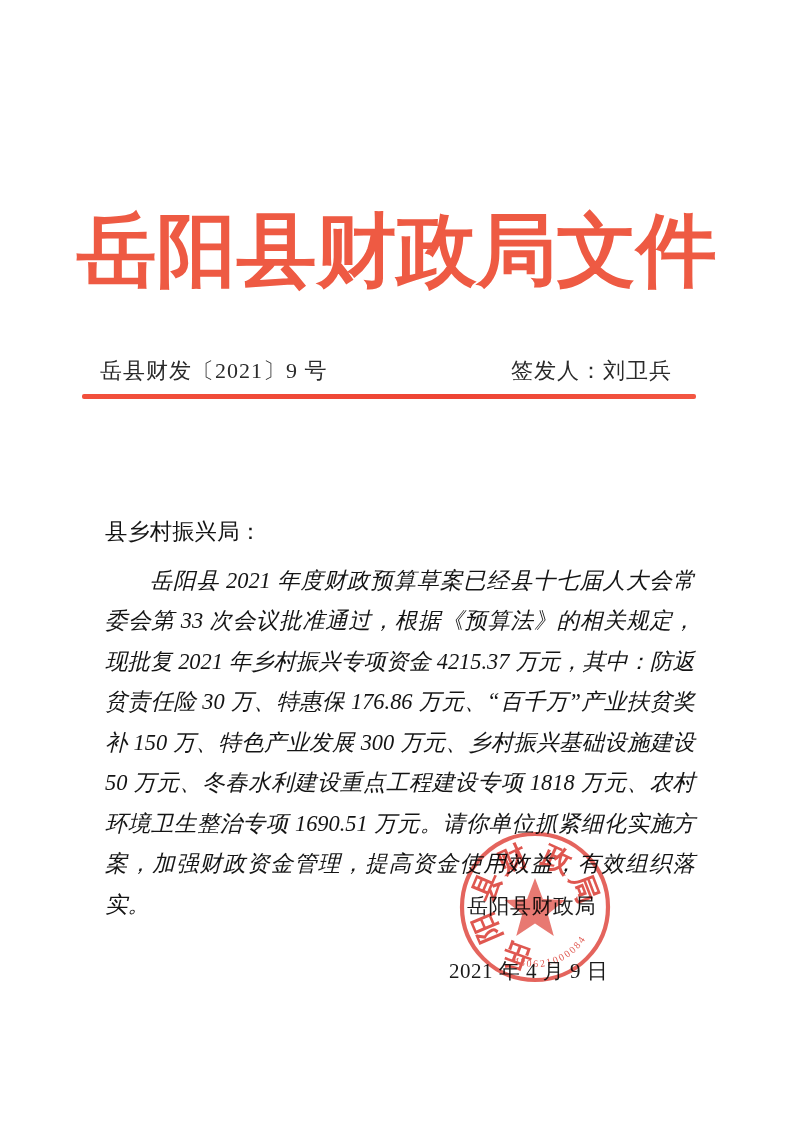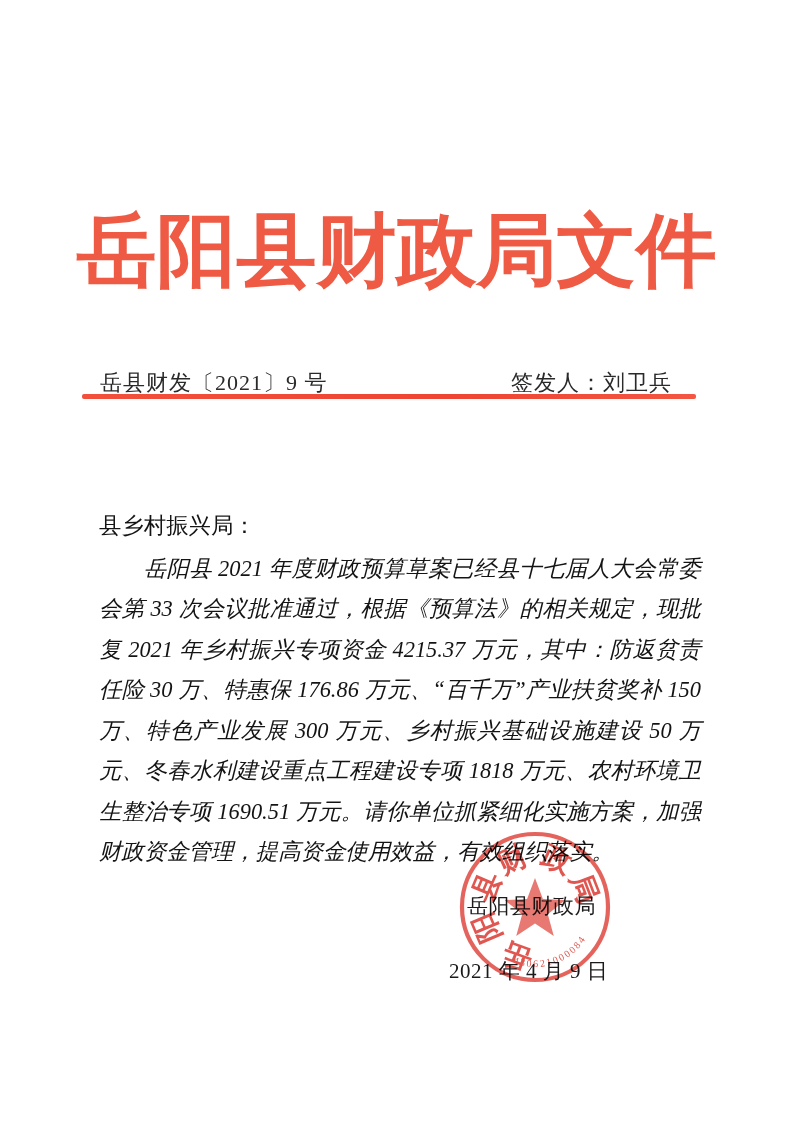--- a/index.html
+++ b/index.html
@@ -16,21 +16,21 @@
     position:absolute;top:198px;left:0;width:100%;
     text-align:center;
     font-size:80px;font-weight:700;
     color:#ee5a43;
     letter-spacing:0;
     white-space:nowrap;
   }
   .meta-row{
     position:absolute;top:356px;left:100px;width:572px;
     display:flex;justify-content:space-between;align-items:baseline;
-    font-size:22px;color:#2a2a2a;margin-top:12px;
+    font-size:22px;color:#2a2a2a;
   }
   .meta-row .doc-number{letter-spacing:1px;}
   .meta-row .issuer{letter-spacing:1px;}
   .red-rule{
     position:absolute;top:394px;left:82px;width:614px;height:5px;
     background:linear-gradient(90deg,#f2503c,#ee4434 60%,#f35642);
     border-radius:2px;
   }
   .doc-title{
     position:absolute;top:430px;left:0;width:100%;
@@ -38,21 +38,21 @@
     font-size:31px;font-weight:700;color:#222;
     letter-spacing:1px;
     white-space:nowrap;
   }
   .body-block{
     position:absolute;top:504px;left:97px;width:606px;
     font-size:22.4px;line-height:40.5px;
     text-align:justify;
     color:#141414;
   }
-  .body-block p{margin:2px;}
+  .body-block p{margin:8px;}
   .body-block .para{text-indent:2em;font-style:italic;}
   .sig-agency{
     position:absolute;top:892px;left:467px;
     font-size:21px;color:#1a1a1a;letter-spacing:0.5px;
     white-space:nowrap;
   }
   .sig-date{
     position:absolute;top:929px;left:449px;
     font-size:21px;color:#1a1a1a;letter-spacing:0.5px;
     white-space:nowrap;

